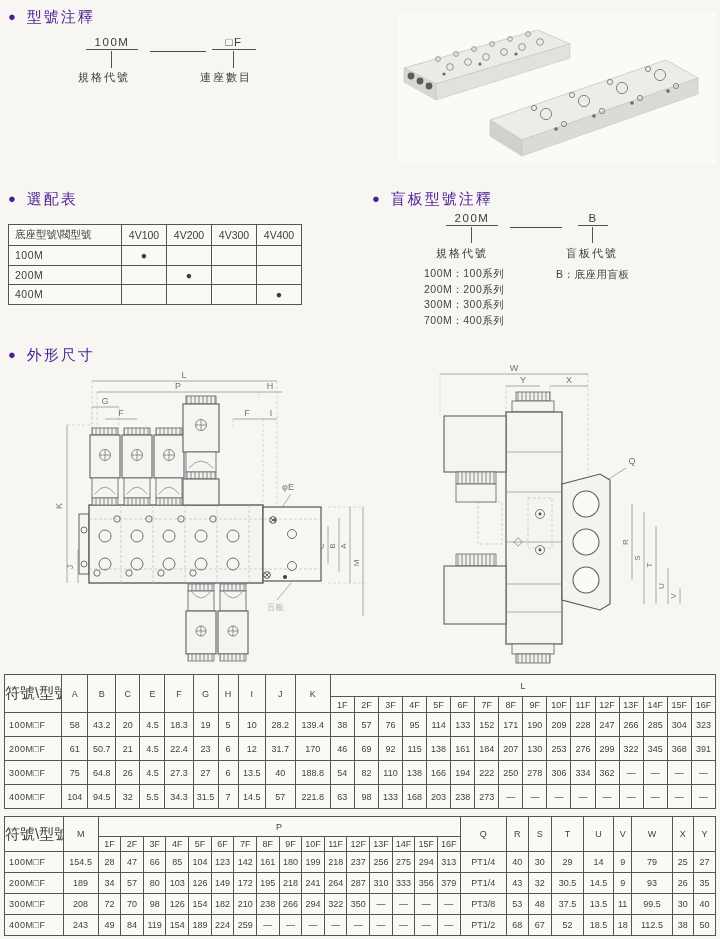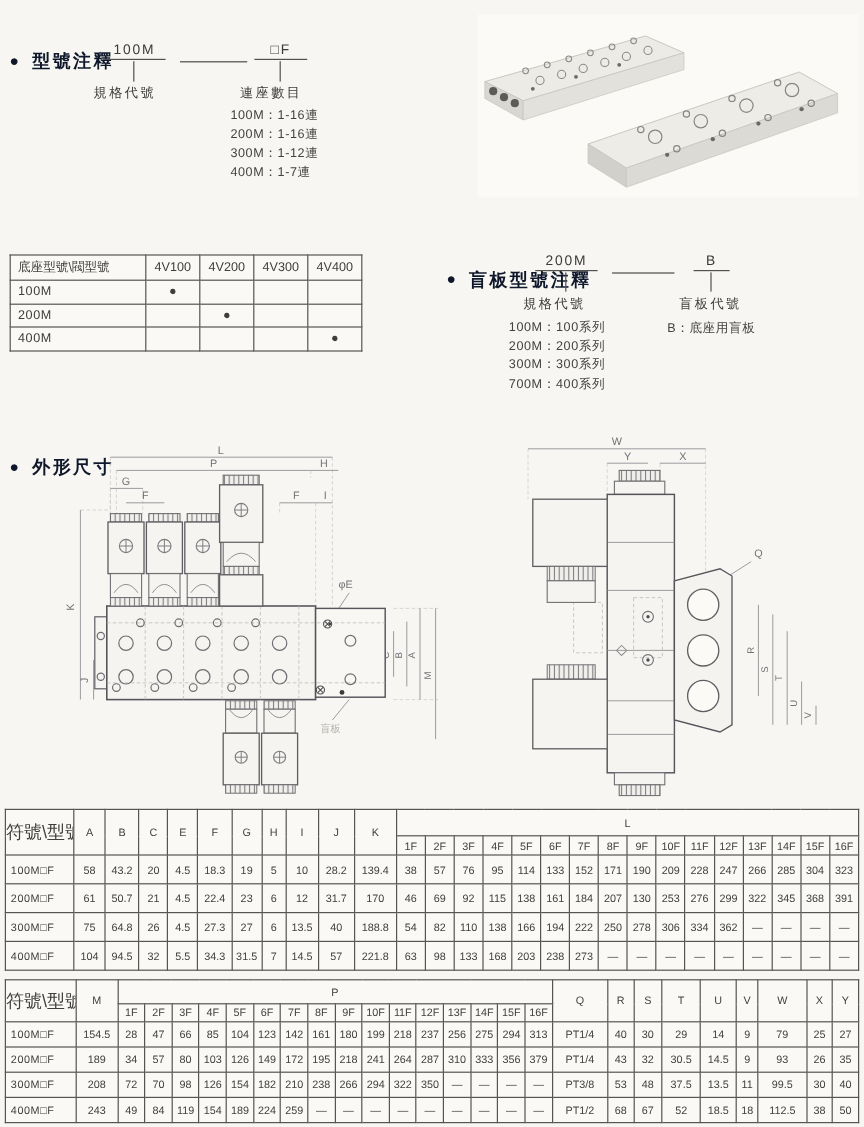--- a/index.html
+++ b/index.html
@@ -1,28 +1,28 @@
 <!DOCTYPE html>
 <html><head>
 <meta charset="utf-8">
 <style>
   html,body{margin:0;padding:0;}
   body{width:720px;height:939px;background:#f3f2ee;font-family:"Liberation Sans","DejaVu Sans",sans-serif;color:#3a3a38;}
   .page{position:relative;width:720px;height:939px;background:#f7f6f2;overflow:hidden;}
   .abs{position:absolute;}
-  .sec-title{position:absolute;font-size:15px;font-weight:bold;letter-spacing:2px;color:#0f172a;white-space:nowrap;margin-top:34px;}
+  .sec-title{position:absolute;font-size:15px;font-weight:normal;letter-spacing:2px;color:#4c1d95;white-space:nowrap;}
   .sec-title .bullet{font-size:13px;margin-right:9px;position:relative;top:-1px;}
   .code{position:absolute;font-size:11.5px;letter-spacing:1.5px;text-align:center;border-bottom:1.2px solid #52514f;padding-bottom:1px;color:#3c3c3a;}
   .stem{position:absolute;width:1.2px;background:#52514f;}
   .hdash{position:absolute;border-top:1.5px solid #4c4b49;}
   .dlabel{position:absolute;font-size:11px;letter-spacing:2px;color:#3c3c3a;white-space:nowrap;}
   .dlist{position:absolute;font-size:10.5px;line-height:16px;letter-spacing:0.5px;color:#434341;white-space:nowrap;}
   table{border-collapse:collapse;table-layout:fixed;background:#faf9f6;}
   th,td{border:1px solid #565553;font-weight:normal;padding:0;text-align:center;color:#3e3e3c;white-space:nowrap;overflow:hidden;}
-  #sel-table{position:absolute;left:8px;top:212px;width:293px;border:1.6px solid #3a3937;}
+  #sel-table{position:absolute;left:8px;top:224px;width:293px;border:1.6px solid #3a3937;}
   #sel-table th,#sel-table td{font-size:10.5px;}
   #sel-table thead tr{height:21px;}
   #sel-table tbody tr{height:19.5px;}
   #sel-table .corner,#sel-table .rowlabel{text-align:left;padding-left:6px;}
   #dim1,#dim2{position:absolute;left:4px;width:712px;border:1.8px solid #3a3937;}
   #dim1{top:674px;}
   #dim2{top:816px;}
   #dim1 th,#dim1 td,#dim2 th,#dim2 td{font-size:9px;color:#3f3f3d;}
   #dim1 .corner,#dim2 .corner{font-size:15px;}
   #dim1 thead tr:first-child{height:22px;}
@@ -42,26 +42,20 @@
   <div class="sec-title" style="left:8px;top:8px">
     <span class="bullet">●</span><span>型號注釋</span>
   </div>
   <div class="code" style="left:86px;top:36px;width:52px">100M</div>
   <div class="hdash" style="left:150px;top:51px;width:56px"></div>
   <div class="code" style="left:212px;top:36px;width:44px">□F</div>
   <div class="stem" style="left:111px;top:51px;height:17px"></div>
   <div class="stem" style="left:233px;top:51px;height:17px"></div>
   <div class="dlabel" style="left:78px;top:70px">規格代號</div>
   <div class="dlabel" style="left:200px;top:70px">連座數目</div>
-  <div class="dlist" style="left:192px;top:88px">
-    <div>100M：1-16連</div>
-    <div>200M：1-16連</div>
-    <div>300M：1-12連</div>
-    <div>400M：1-7連</div>
-  </div>
 
   <div class="abs" style="left:398px;top:12px">
     <svg width="318" height="152" viewBox="0 0 318 152">
       <rect x="0" y="0" width="318" height="152" fill="#fbfaf7"></rect>
 
       <polygon points="6,56 140,18 172,32 38,72" fill="#ecebe6" stroke="#c7c5bf" stroke-width="0.8"></polygon>
       <polygon points="6,56 6,70 38,88 38,72" fill="#d9d7d1" stroke="#c7c5bf" stroke-width="0.6"></polygon>
       <polygon points="38,72 172,32 172,46 38,88" fill="#e3e1db" stroke="#c7c5bf" stroke-width="0.6"></polygon>
       <circle cx="13" cy="64" r="3.4" fill="#5d5b55"></circle>
         <circle cx="22" cy="69" r="3.4" fill="#5d5b55"></circle>

